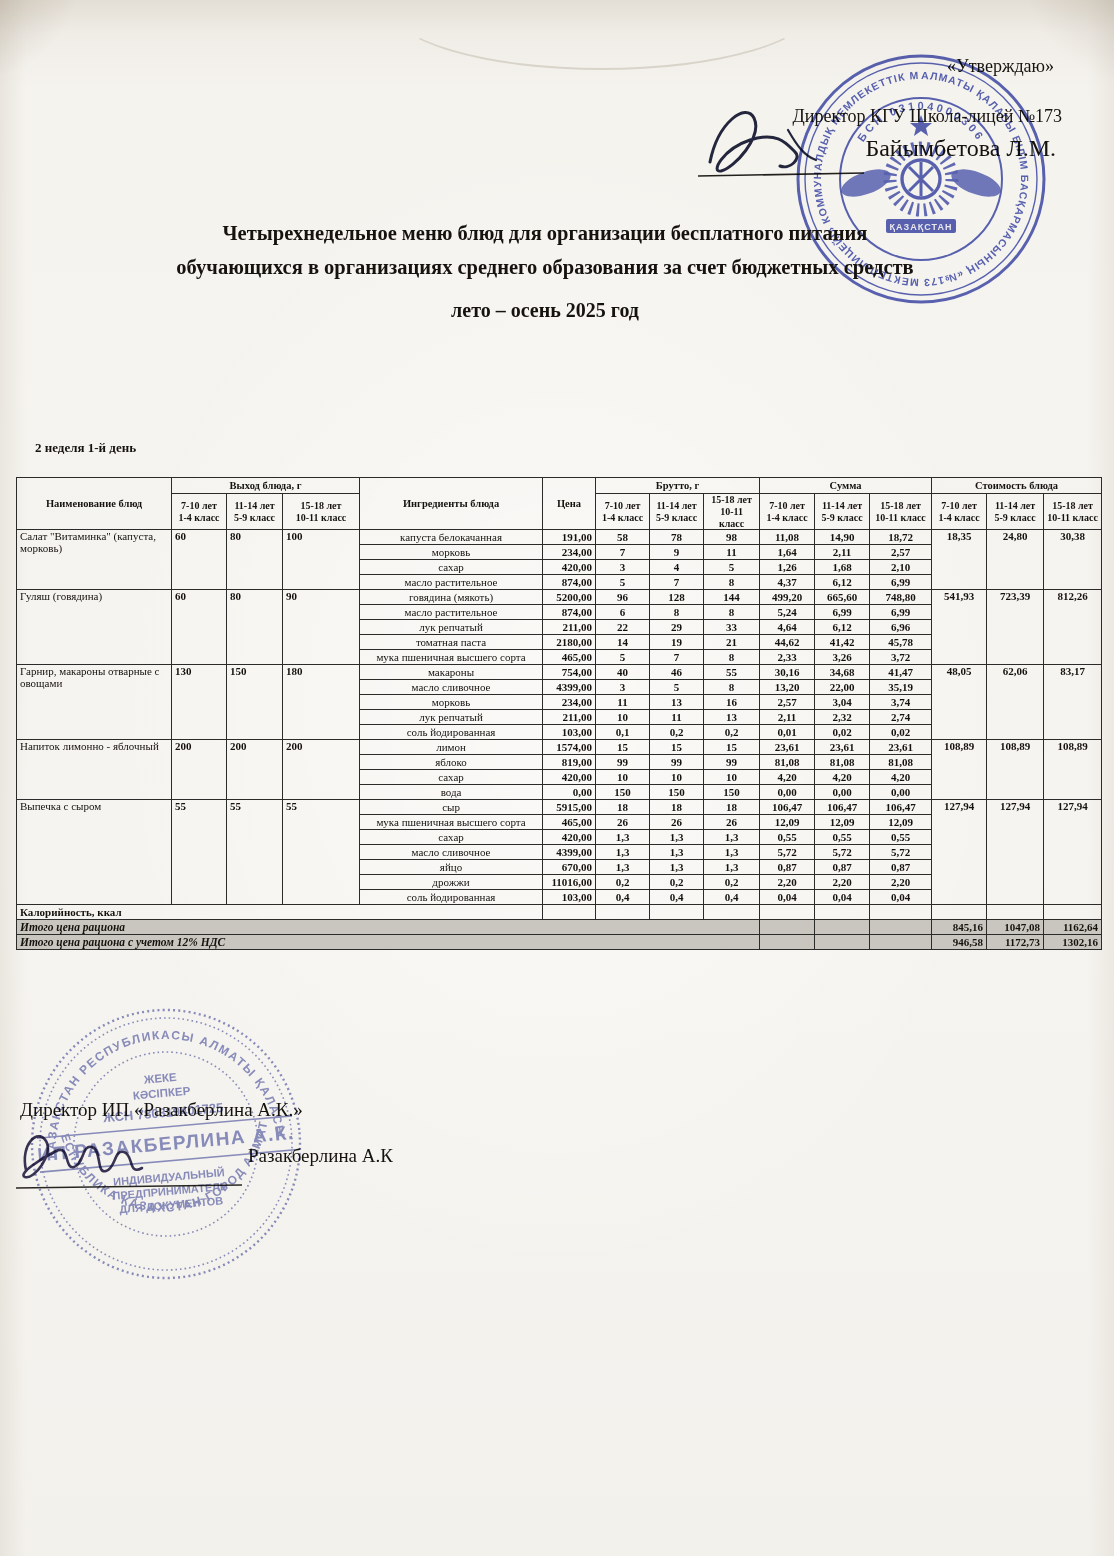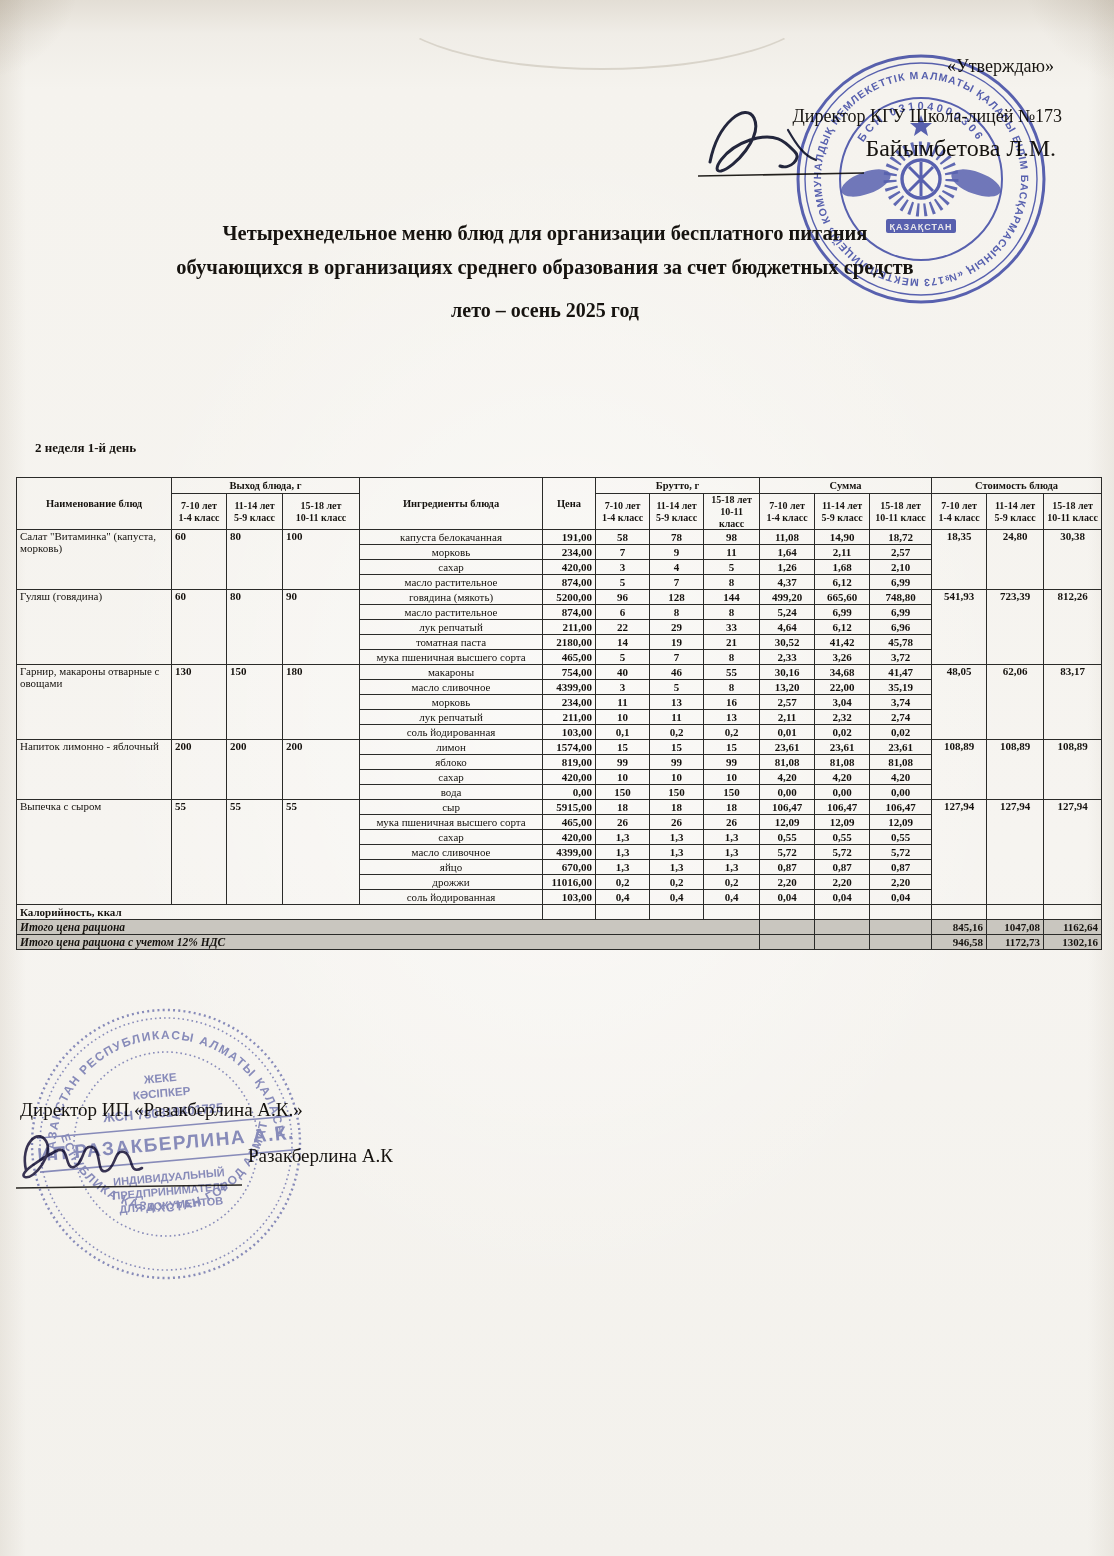--- a/index.html
+++ b/index.html
@@ -253,21 +253,21 @@
           <td class="num">4,64</td>
           <td class="num">6,12</td>
           <td class="num">6,96</td>
         </tr>
         <tr>
           <td class="ing">томатная паста</td>
           <td class="price">2180,00</td>
           <td class="num">14</td>
           <td class="num">19</td>
           <td class="num">21</td>
-          <td class="num">30,52</td>
+          <td class="num">44,62</td>
           <td class="num">41,42</td>
           <td class="num">45,78</td>
         </tr>
         <tr>
           <td class="ing">мука пшеничная высшего сорта</td>
           <td class="price">465,00</td>
           <td class="num">5</td>
           <td class="num">7</td>
           <td class="num">8</td>
           <td class="num">2,33</td>

